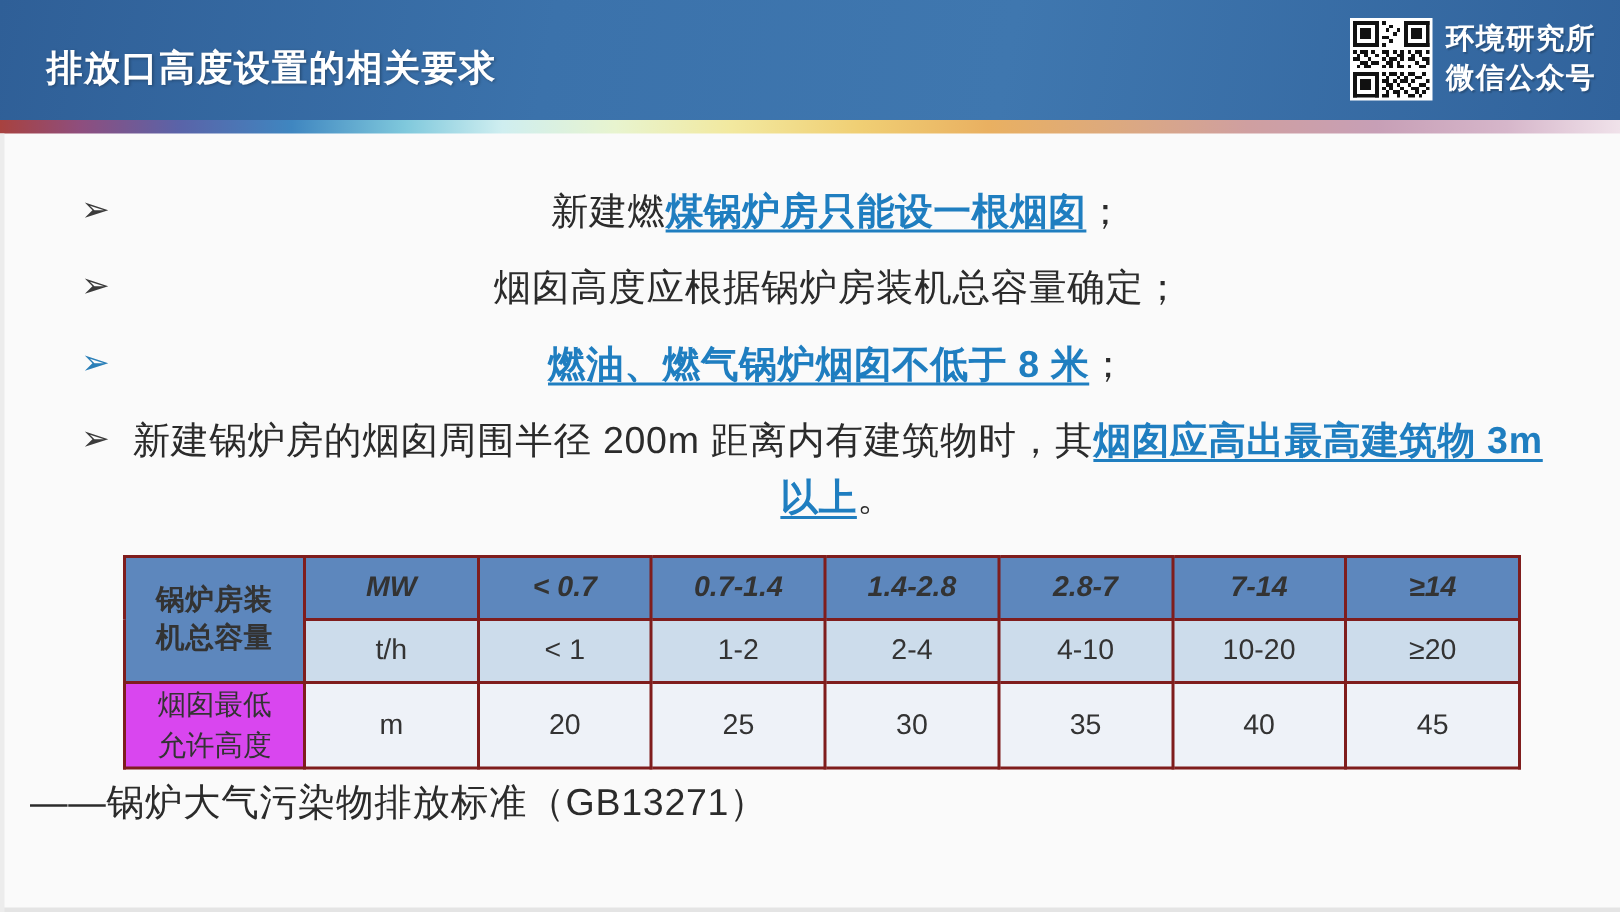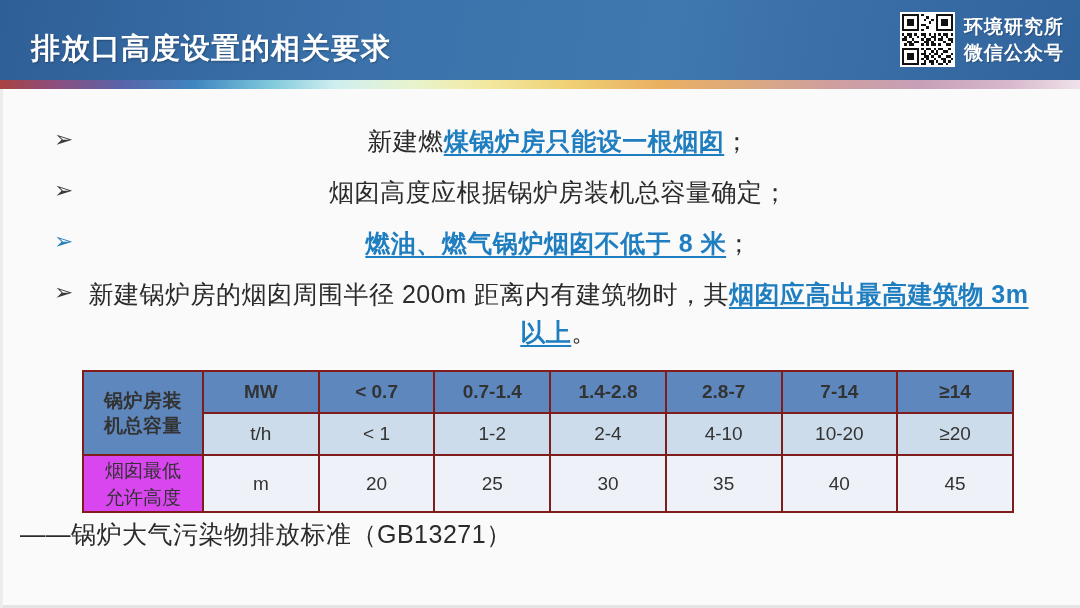--- a/index.html
+++ b/index.html
@@ -29,21 +29,21 @@
     left: 0; top: 0;
     width: 1080px;
     height: 80px;
     background: linear-gradient(100deg, #2f5f97 0%, #3b72ab 34%, #3f77af 62%, #31639c 100%);
     overflow: hidden;
   }
   #header-title {
     position: absolute;
     left: 31px;
     top: 29px;
-    font-size: 29px;
+    font-size: 24px;
     font-weight: bold;
     color: #ffffff;
     letter-spacing: 1px;
     text-shadow: 1px 1px 2px rgba(0,0,0,.28);
     white-space: nowrap;
   }
   #brand {
     position: absolute;
     right: 16px;
     top: 12px;
@@ -178,20 +178,21 @@
     font-size: 19px;
     line-height: 27px;
     height: 55px;
   }
   td.hcell {
     background: #5d87bd;
     color: #ffffff;
     font-weight: bold;
     font-size: 20px;
     height: 40px;
+    font-style: italic;
   }
   td.mcell {
     background: #ccdceb;
     color: #333333;
     height: 40px;
     font-size: 20px;
     margin-top: 48px;
   }
   td.dcell {
     background: #eef2f8;

